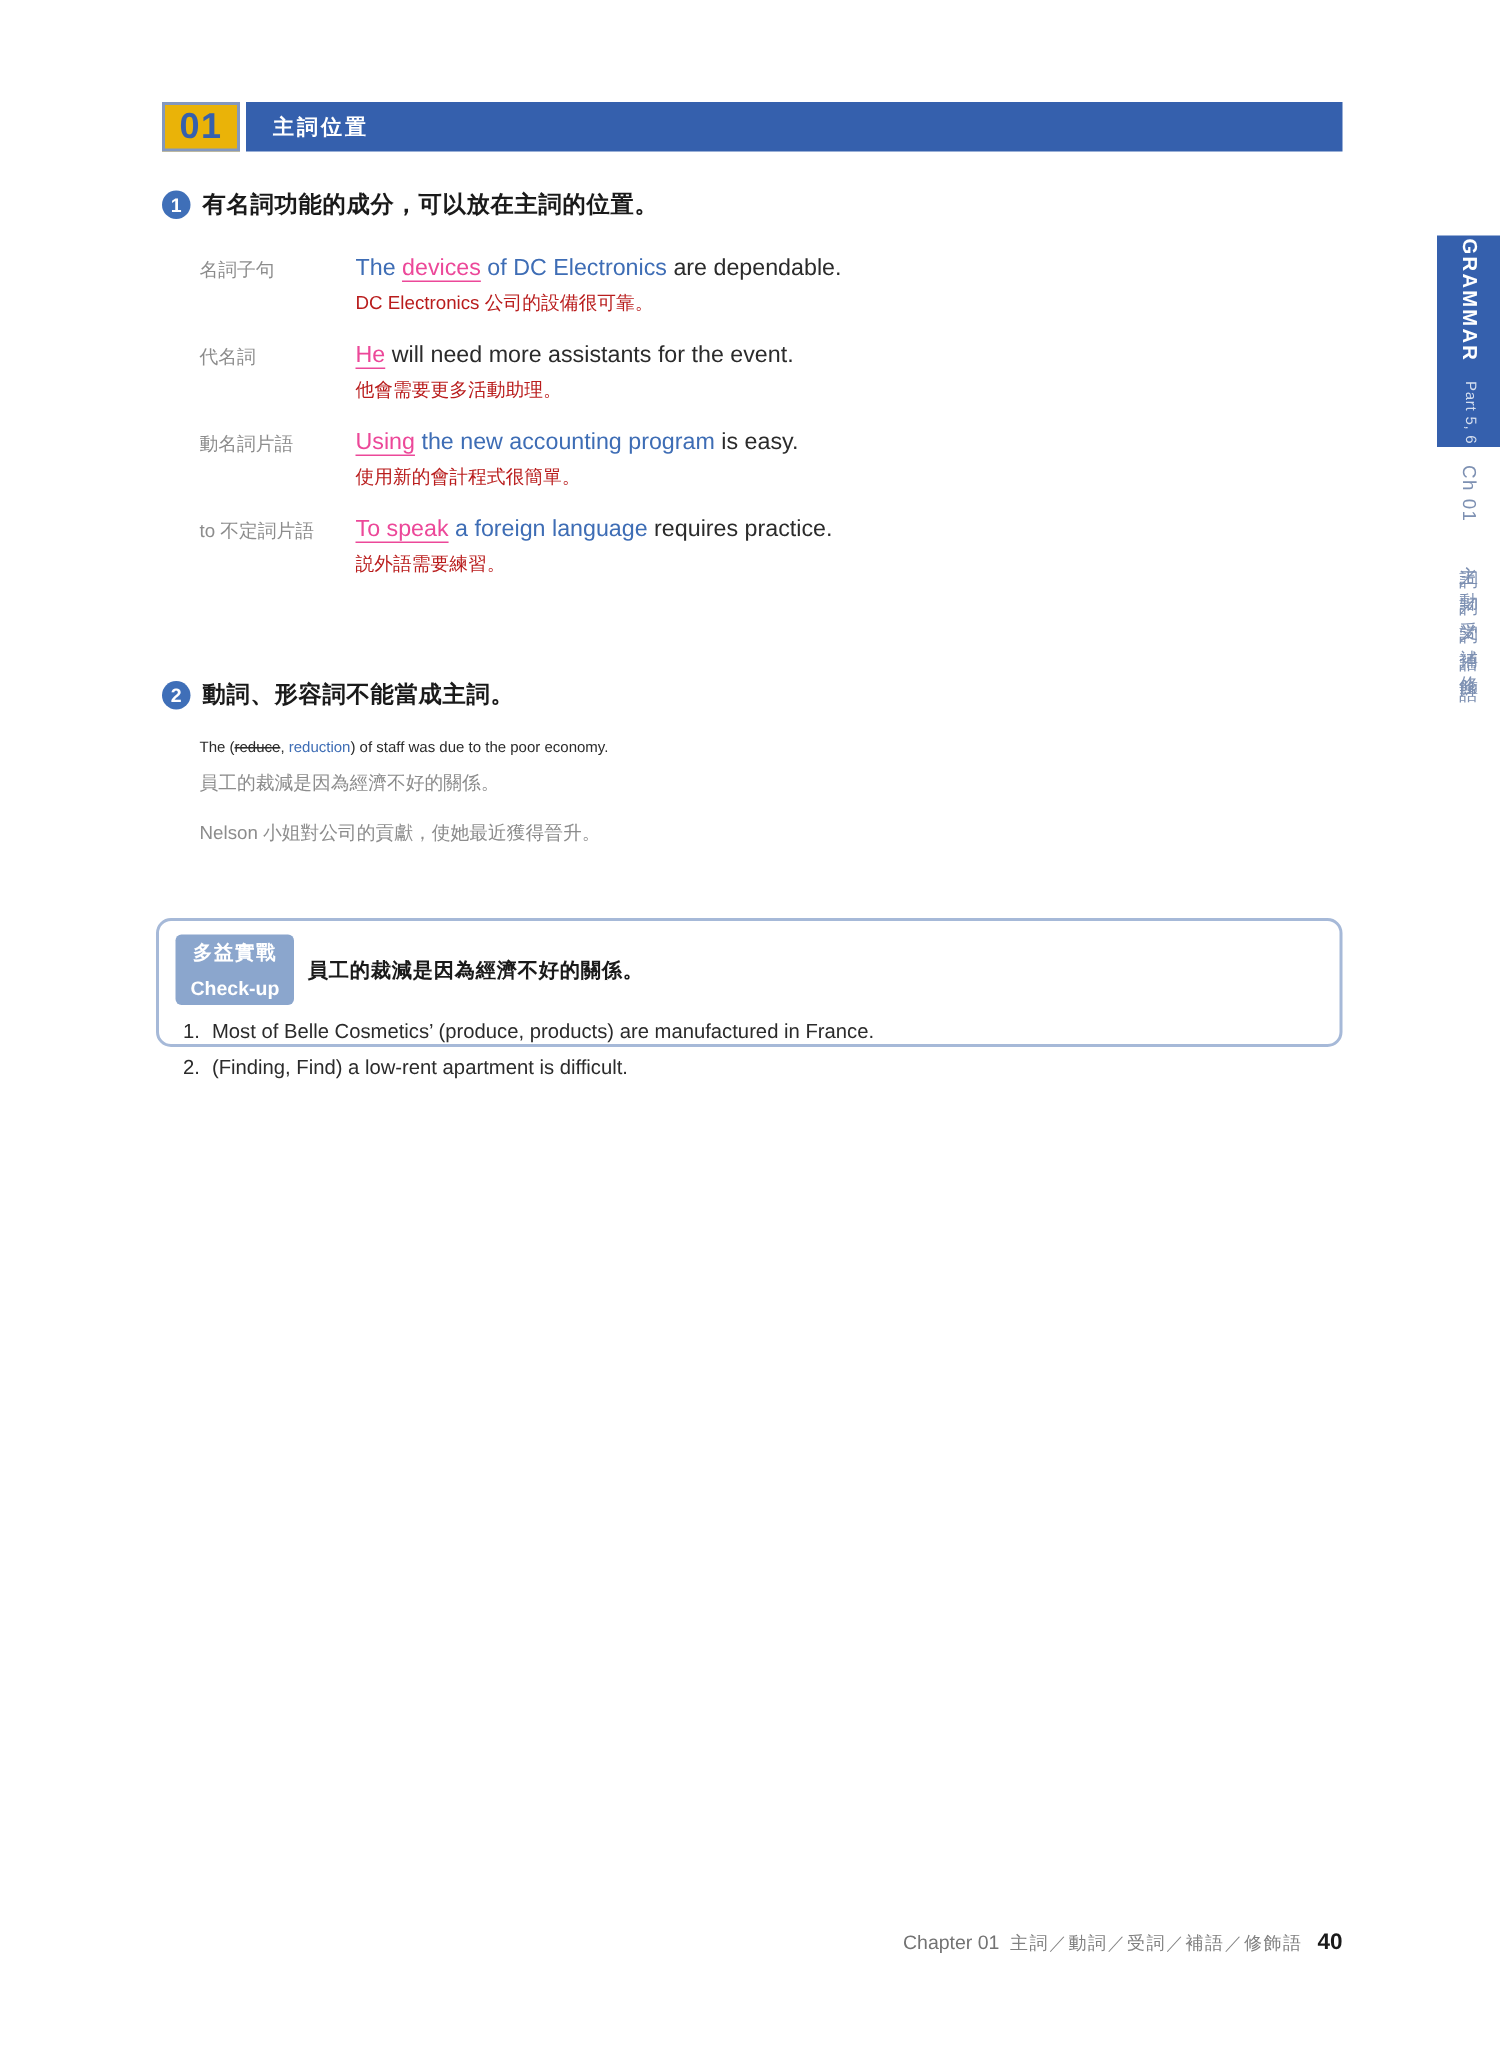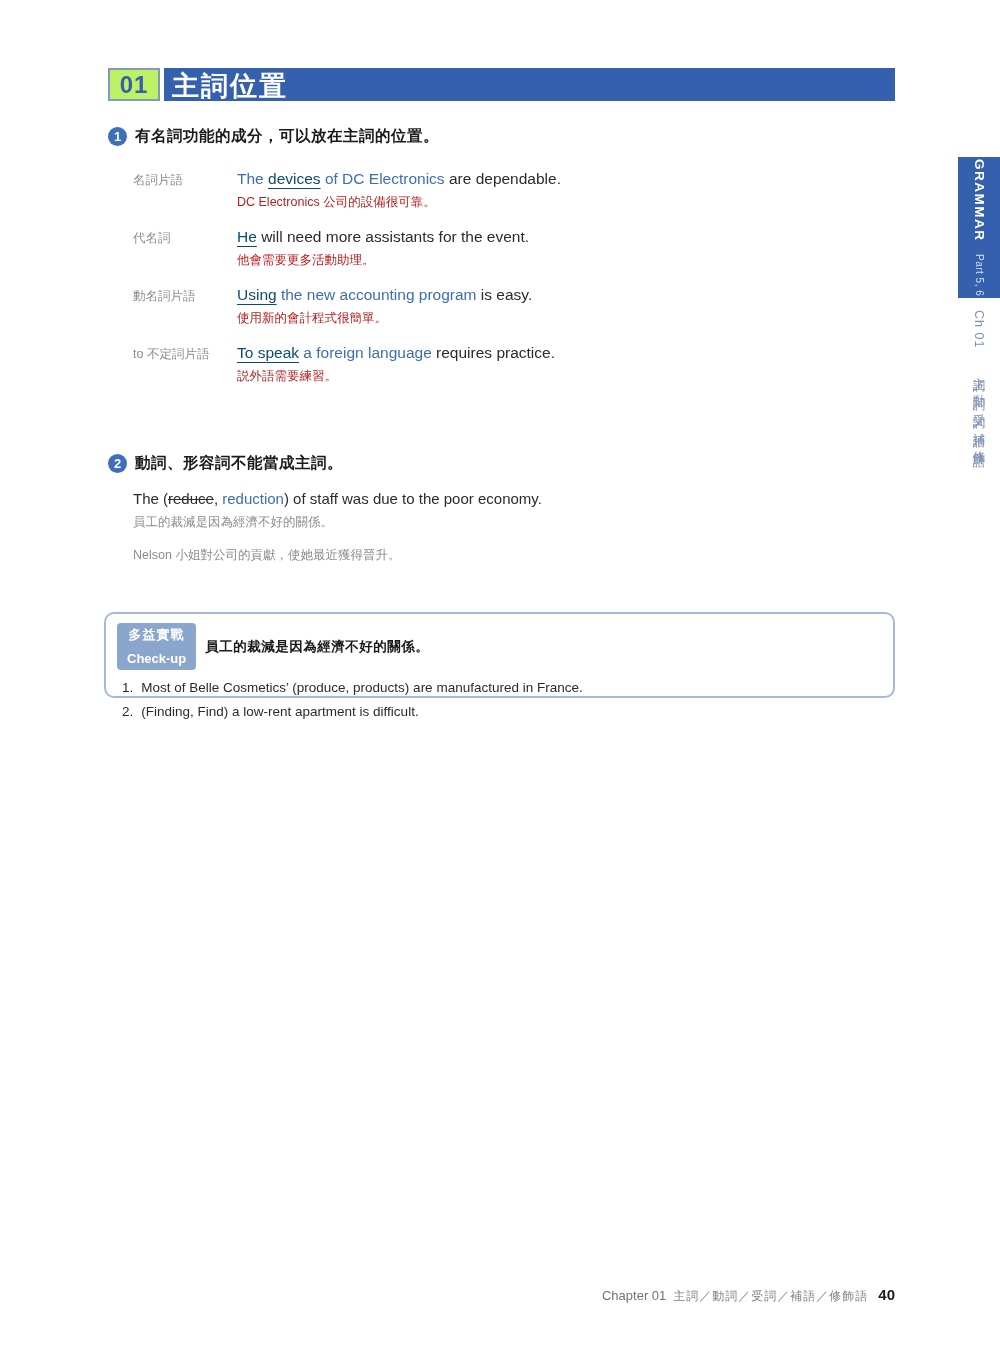--- a/index.html
+++ b/index.html
@@ -5,28 +5,28 @@
   html,body { margin:0; padding:0; background:#ffffff; }
   .page {
     position:relative; width:1000px; height:1369px; background:#ffffff;
     font-family:"Liberation Sans","DejaVu Sans",sans-serif; overflow:hidden;
     color:#2b2b2b;
   }
 
   
   .chapter-header { position:absolute; left:108px; top:68px; width:787px; height:33px; display:flex; }
   .chapter-number-box {
-    width:52px; height:33px; box-sizing:border-box; background:#bef264;
+    width:52px; height:33px; box-sizing:border-box; background:#eab308;
     border:2px solid #8398bf; display:flex; align-items:center; justify-content:center;
     color:#3560ad; font-size:24px; font-weight:bold; letter-spacing:1px;
   }
   .chapter-title-banner {
     flex:1; margin-left:4px; background:#3560ad; color:#ffffff;
-    display:flex; align-items:flex-start; padding-left:8px;
-    font-size:27px; font-weight:bold; letter-spacing:2px;
+    display:flex; align-items:center; padding-left:18px;
+    font-size:14px; font-weight:bold; letter-spacing:2px;
   }
 
   
   .section { position:absolute; left:108px; }
   .section-1 { top:126px; width:790px; }
   .section-2 { top:453px; width:790px; }
   .section-heading { display:flex; align-items:center; gap:8px; }
   .num-circle {
     width:19px; height:19px; border-radius:50%; background:#3f6fb8; color:#ffffff;
     font-size:13px; font-weight:bold; display:flex; align-items:center; justify-content:center;
@@ -34,27 +34,27 @@
   }
   .heading-text { font-size:15.5px; font-weight:bold; color:#1a1a1a; letter-spacing:0.5px; }
 
   .examples { margin:21px 0 0 25px; }
   .example-row { display:flex; margin-bottom:15px; }
   .example-label { width:104px; flex:0 0 auto; color:#8c8c8c; font-size:12.5px; padding-top:4px; }
   .example-sentence { font-size:15.5px; line-height:22px; }
   .example-translation { font-size:12.5px; color:#b91c1c; margin-top:3px; line-height:18px; }
 
   .s2-body { margin:14px 0 0 25px; }
-  .s2-sentence { font-size:15px; line-height:22px; }
+  .s2-sentence { font-size:10px; line-height:22px; }
   .s2-translation { font-size:12.5px; color:#8c8c8c; margin:3px 0 15px; line-height:18px; }
 
   
   .seg-plain { color:#2b2b2b;text-align:right; }
   .seg-blue { color:#3e6db5; }
-  .seg-blue-u { color:#0c4a6e; text-decoration:underline; text-decoration-thickness:1px; text-underline-offset:4px; }
+  .seg-blue-u { color:#ec4899; text-decoration:underline; text-decoration-thickness:1px; text-underline-offset:4px; }
   .seg-strike { color:#2b2b2b; text-decoration:line-through; }
 
   
   .checkup-box {
     position:absolute; left:104px; top:612px; width:791px; height:86px; box-sizing:border-box;
     border:2px solid #a6b9d8; border-radius:10px; background:#ffffff;
   }
   .checkup-header { display:flex; align-items:center; margin:9px 0 0 11px; }
   .checkup-badge {
     background:#8ba6cd; color:#ffffff; border-radius:4px; padding:3px 10px 4px;
@@ -107,21 +107,21 @@
   </header>
 
   <section class="section section-1">
     <div class="section-heading">
       <span class="num-circle">1</span>
       <span class="heading-text">有名詞功能的成分，可以放在主詞的位置。</span>
     </div>
     <div class="examples">
 
       <div class="example-row">
-        <div class="example-label">名詞片語</div>
+        <div class="example-label">名詞子句</div>
         <div class="example-body">
           <div class="example-sentence"><span class="seg-blue">The </span><span class="seg-blue-u">devices</span><span class="seg-blue"> of DC Electronics</span><span class="seg-plain"> are dependable.</span></div>
           <div class="example-translation">DC Electronics 公司的設備很可靠。</div>
         </div>
       </div>
 
       <div class="example-row">
         <div class="example-label">代名詞</div>
         <div class="example-body">
           <div class="example-sentence"><span class="seg-blue-u">He</span><span class="seg-plain"> will need more assistants for the event.</span></div>

